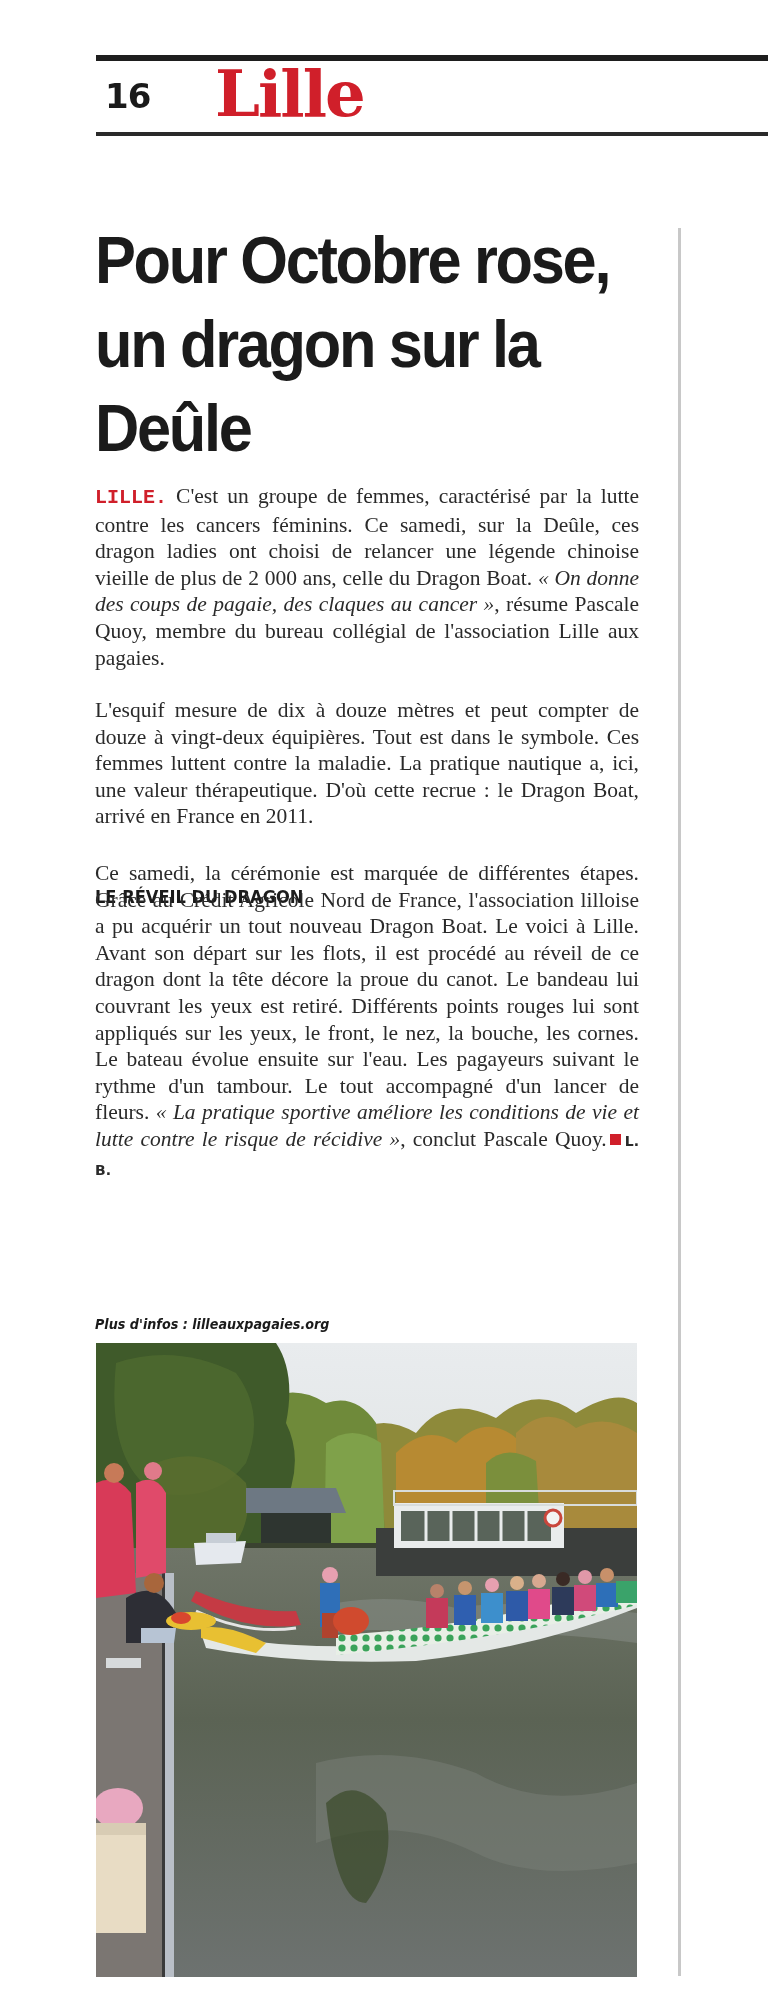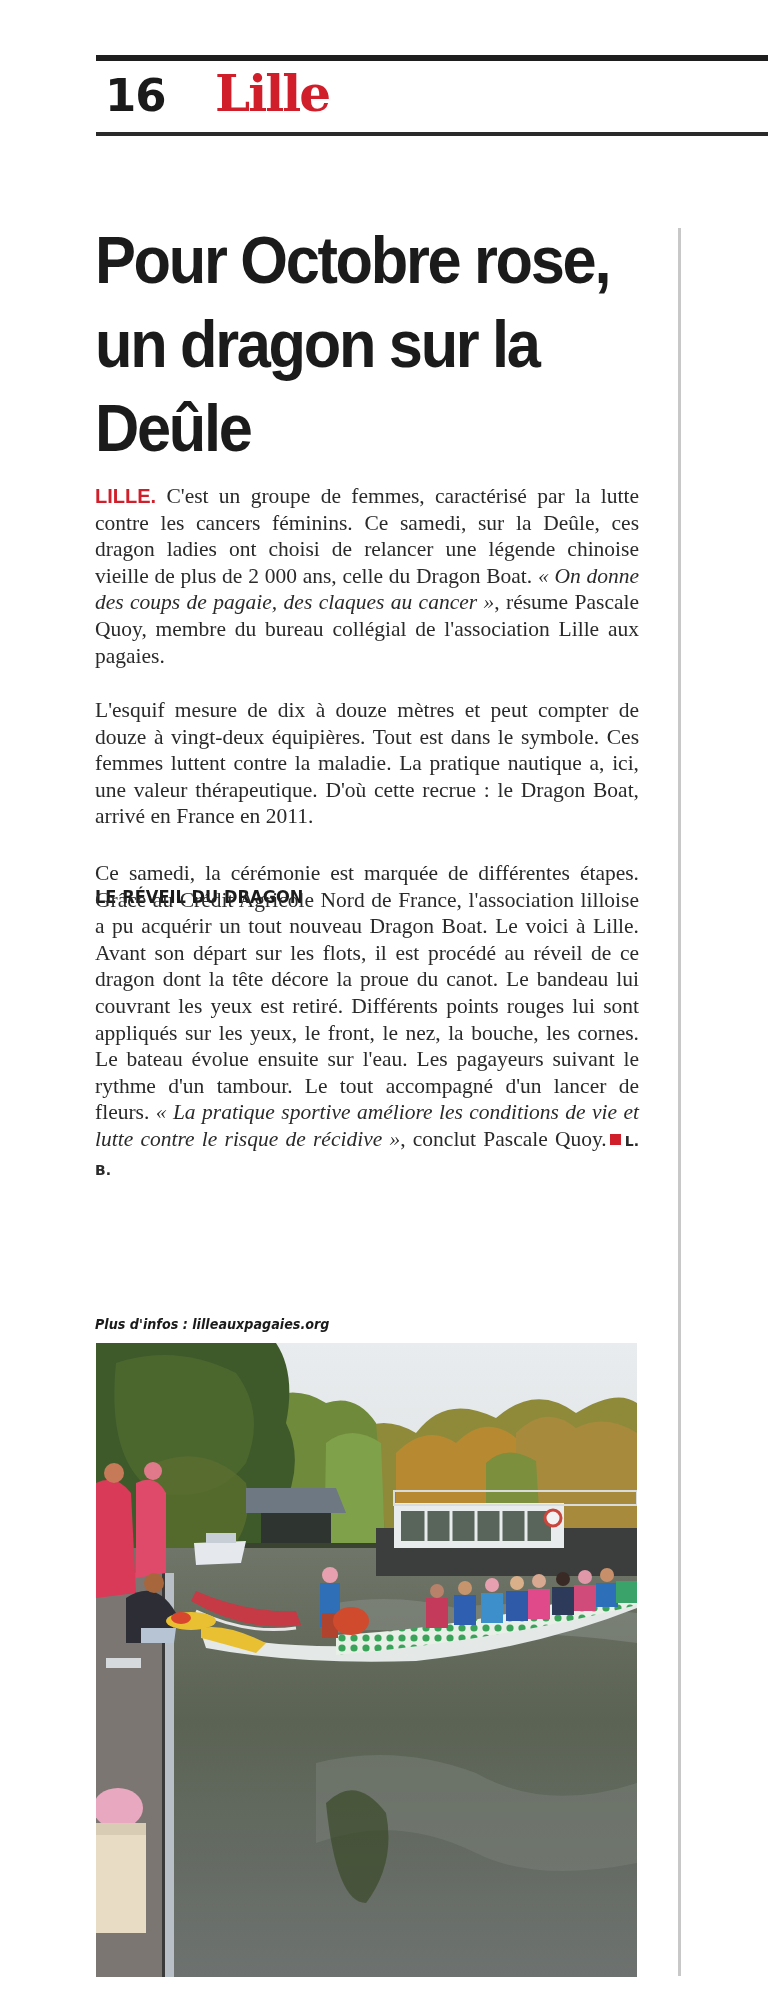--- a/index.html
+++ b/index.html
@@ -1,33 +1,33 @@
 <!DOCTYPE html>
 <html><head>
   <meta charset="utf-8">
   <style>
     html, body { margin: 0; padding: 0; background: #ffffff; }
     body { width: 768px; height: 1999px; position: relative; overflow: hidden; }
 
     .header-bar-top { position: absolute; left: 96px; top: 55px; width: 672px; height: 6px; background: #1e1e1e; }
     .header-bar-bottom { position: absolute; left: 96px; top: 132px; width: 672px; height: 4px; background: #2a2a2a; }
-    .page-number { position: absolute; left: 105px; top: 68px; font-family: "DejaVu Sans", sans-serif; font-weight: bold; font-size: 45px; line-height: 56px; color: #1a1a1a; letter-spacing: -1px; }
-    .section-name { position: absolute; left: 215px; top: 64px; font-family: "DejaVu Serif", serif; font-weight: bold; font-size: 50px; line-height: 60px; color: #d01f2a; letter-spacing: -2px; }
+    .page-number { position: absolute; left: 105px; top: 68px; font-family: "DejaVu Sans", sans-serif; font-weight: bold; font-size: 34px; line-height: 56px; color: #1a1a1a; letter-spacing: -1px; }
+    .section-name { position: absolute; left: 215px; top: 64px; font-family: "DejaVu Serif", serif; font-weight: bold; font-size: 64px; line-height: 60px; color: #d01f2a; letter-spacing: -2px; }
 
     .col-rule { position: absolute; left: 678px; top: 228px; width: 3px; height: 1748px; background: #c8c8c8; }
 
     .headline { position: absolute; left: 95px; top: 218px; width: 560px; margin: 0;
       font-family: "Liberation Sans", sans-serif; font-weight: bold; font-size: 66px; line-height: 84px;
       color: #1b1b1b; letter-spacing: -2.5px; transform: scaleX(0.93); transform-origin: left top; }
 
     .body-text { position: absolute; left: 95px; width: 544px; margin: 0;
       font-family: "Liberation Serif", serif; font-size: 21.5px; line-height: 26.6px; color: #2a2a2a;
       text-align: justify; hyphens: manual; }
     .body-text p { margin: 0; }
-    .dateline { font-family: Liberation Sans, sans-serif; font-weight: bold; color: #d01f2a; font-size: 20px; }
+    .dateline { font-family: Liberation Mono, monospace; font-weight: bold; color: #d01f2a; font-size: 20px; }
     .quote { font-style: italic; }
 
     .para-1 { top: 483px; }
     .para-2 { top: 697px; }
 
     .subhead { position: absolute; left: 95px; top: 885px; margin: 0;
       font-family: "DejaVu Sans", sans-serif; font-weight: bold; font-size: 17.5px; line-height: 24px; color: #1b1b1b;
       transform: scaleX(0.93); transform-origin: left top; }
     .para-3 { top: 860px; }
 

